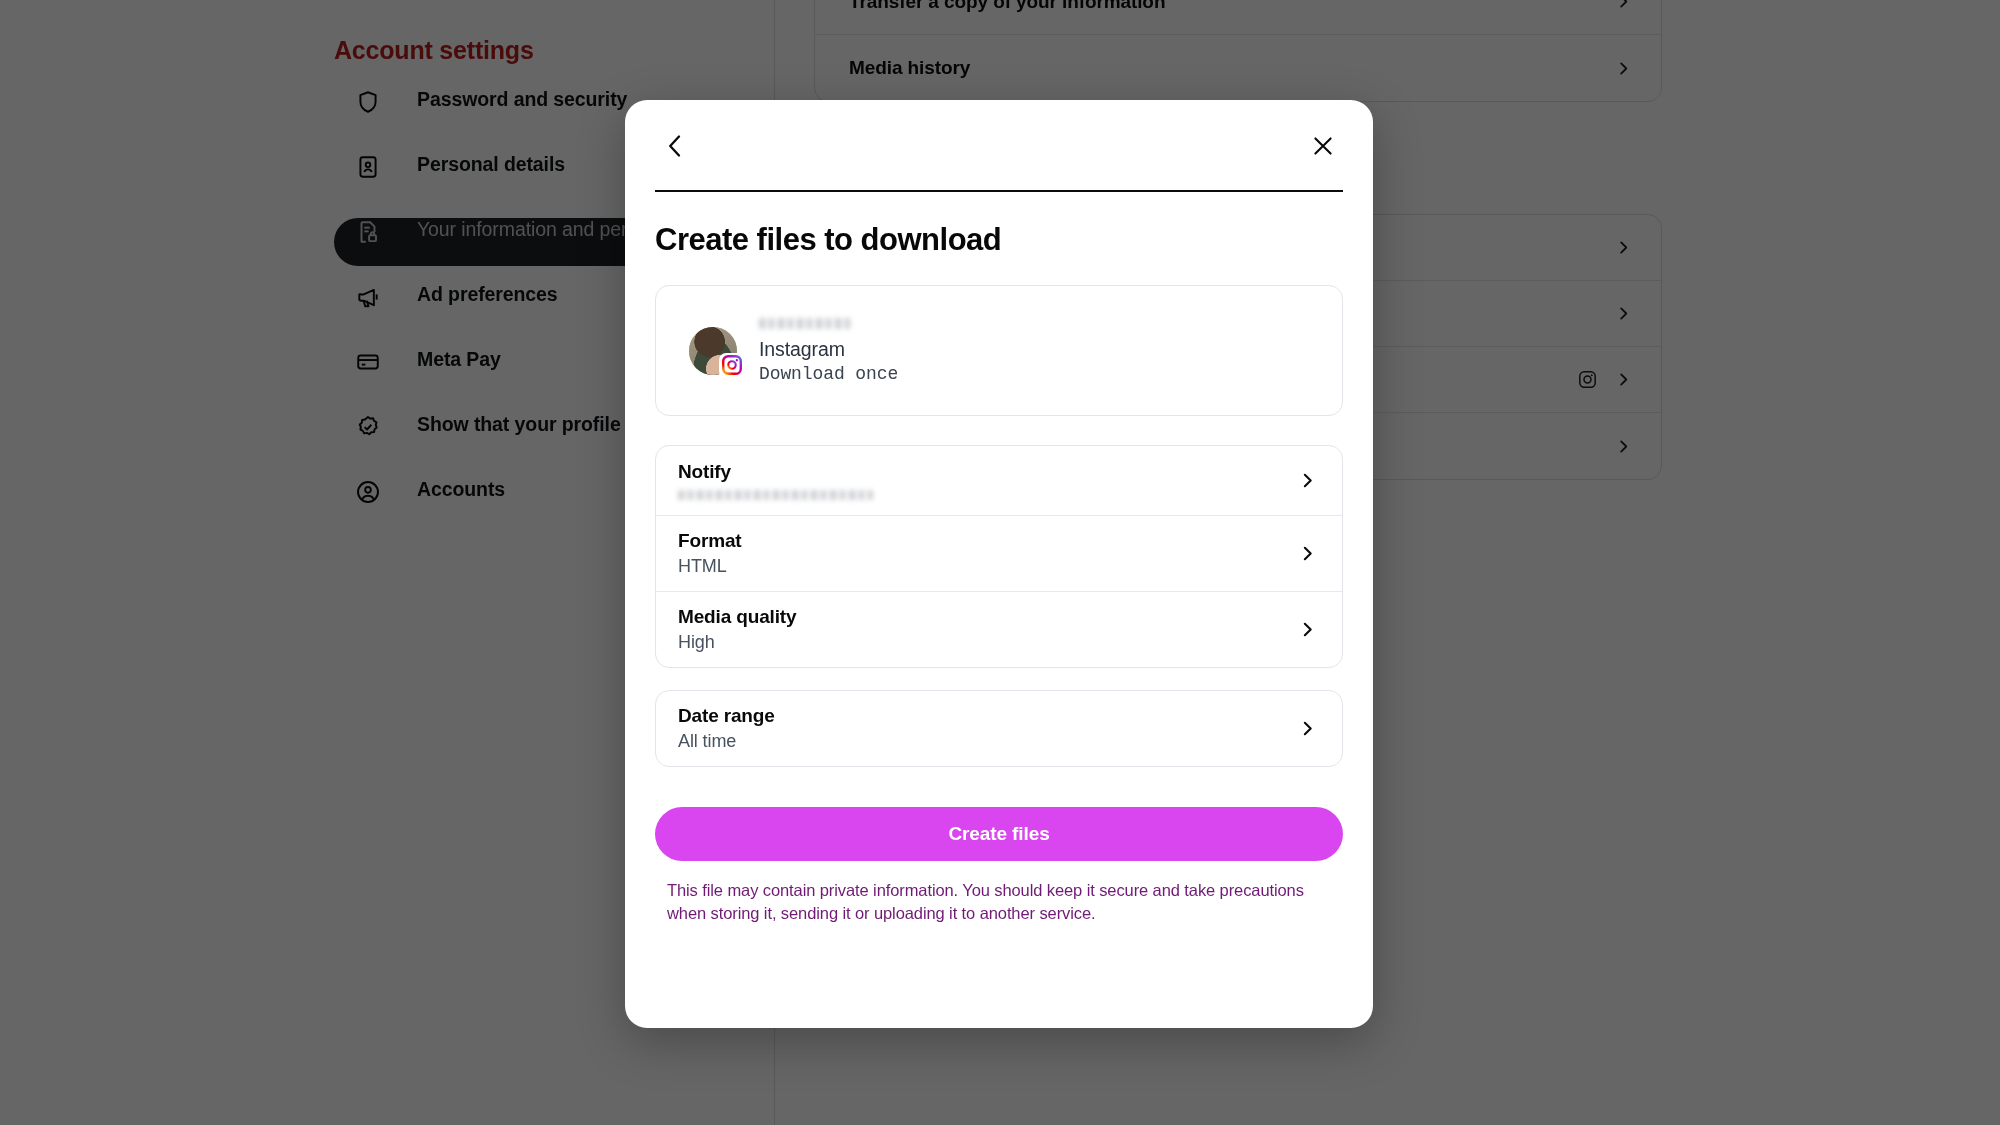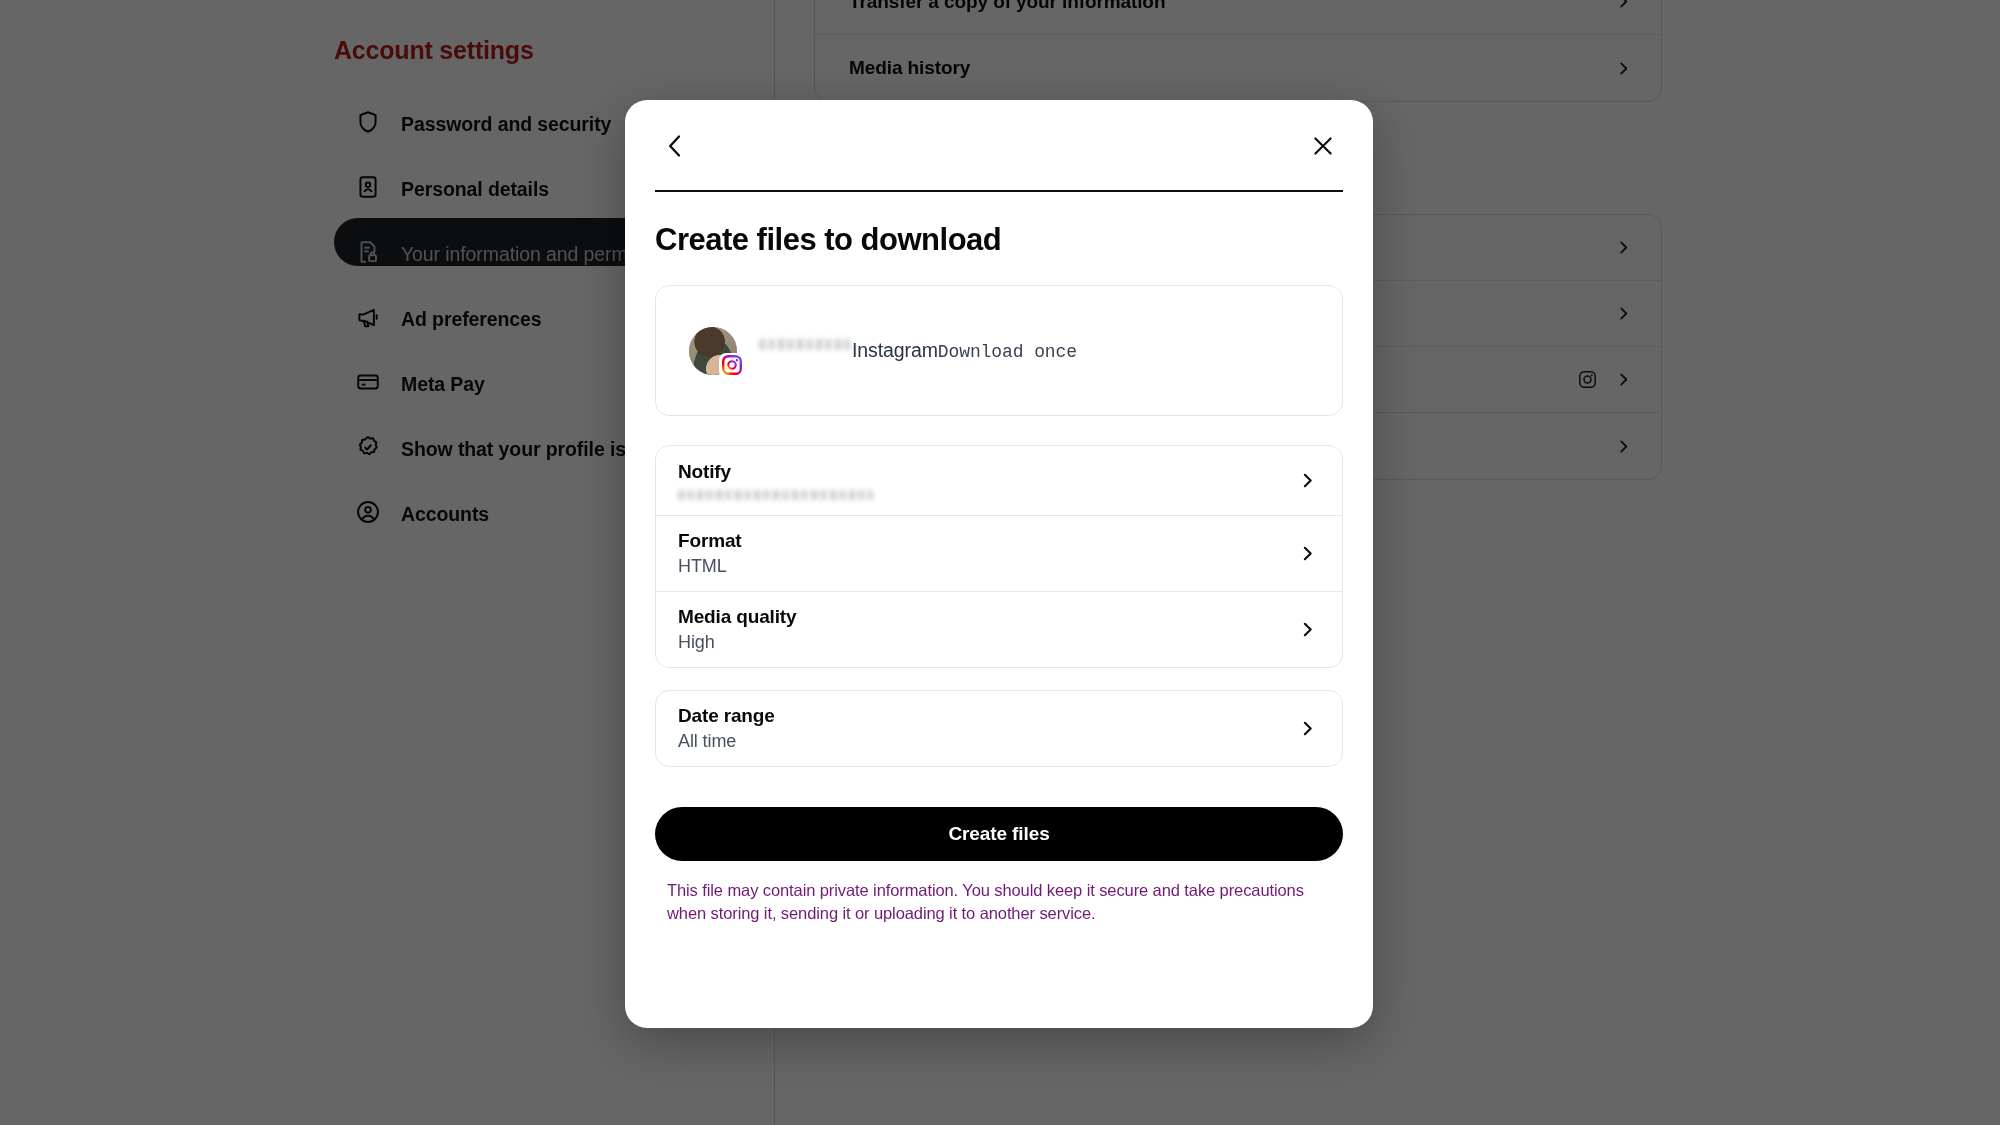--- a/index.html
+++ b/index.html
@@ -55,26 +55,26 @@
   .nav-list {
     position: absolute;
     left: 334px;
     top: 88px;
     width: 430px;
   }
 
   .nav-item {
     position: relative;
     display: flex;
-    align-items: flex-end;
+    align-items: flex-start;
     height: 48px;
     margin-bottom: 17px;
     padding-left: 20px;
     border-radius: 999px;
-    gap: 19px;
+    gap: 35px;
   }
 
   .nav-item.active {
     background: #1c2125;
   }
 
   .nav-ico {
     width: 28px;
     height: 28px;
     flex: 0 0 28px;
@@ -281,21 +281,21 @@
     width: 25px;
     height: 25px;
     border-radius: 7px;
     background: #ffffff;
     display: flex;
     align-items: center;
     justify-content: center;
   }
   .ig-badge svg { width: 22px; height: 22px; display: block; }
 
-  .acct-text { display: flex; flex-direction: row; }
+  .acct-text { display: flex; flex-direction: column; }
 
   .redact {
     height: 11px;
     border-radius: 3px;
     background: repeating-linear-gradient(
       90deg,
       rgba(120,126,134,0.46) 0 6px,
       rgba(225,228,232,0.42) 6px 10px,
       rgba(105,112,121,0.40) 10px 15px,
       rgba(238,240,243,0.40) 15px 19px
@@ -357,21 +357,21 @@
   .opt-chev svg { width: 17px; height: 17px; display: block; }
 
   
   .cta {
     display: block;
     width: 100%;
     margin-top: 40px;
     height: 54px;
     border: none;
     border-radius: 999px;
-    background: #000000;
+    background: #d946ef;
     color: #ffffff;
     font-size: 19px;
     font-weight: 600;
     font-family: "Liberation Sans", sans-serif;
     cursor: pointer;
     letter-spacing: -0.1px;
   }
 
   .disclaimer {
     margin-top: 18px;

